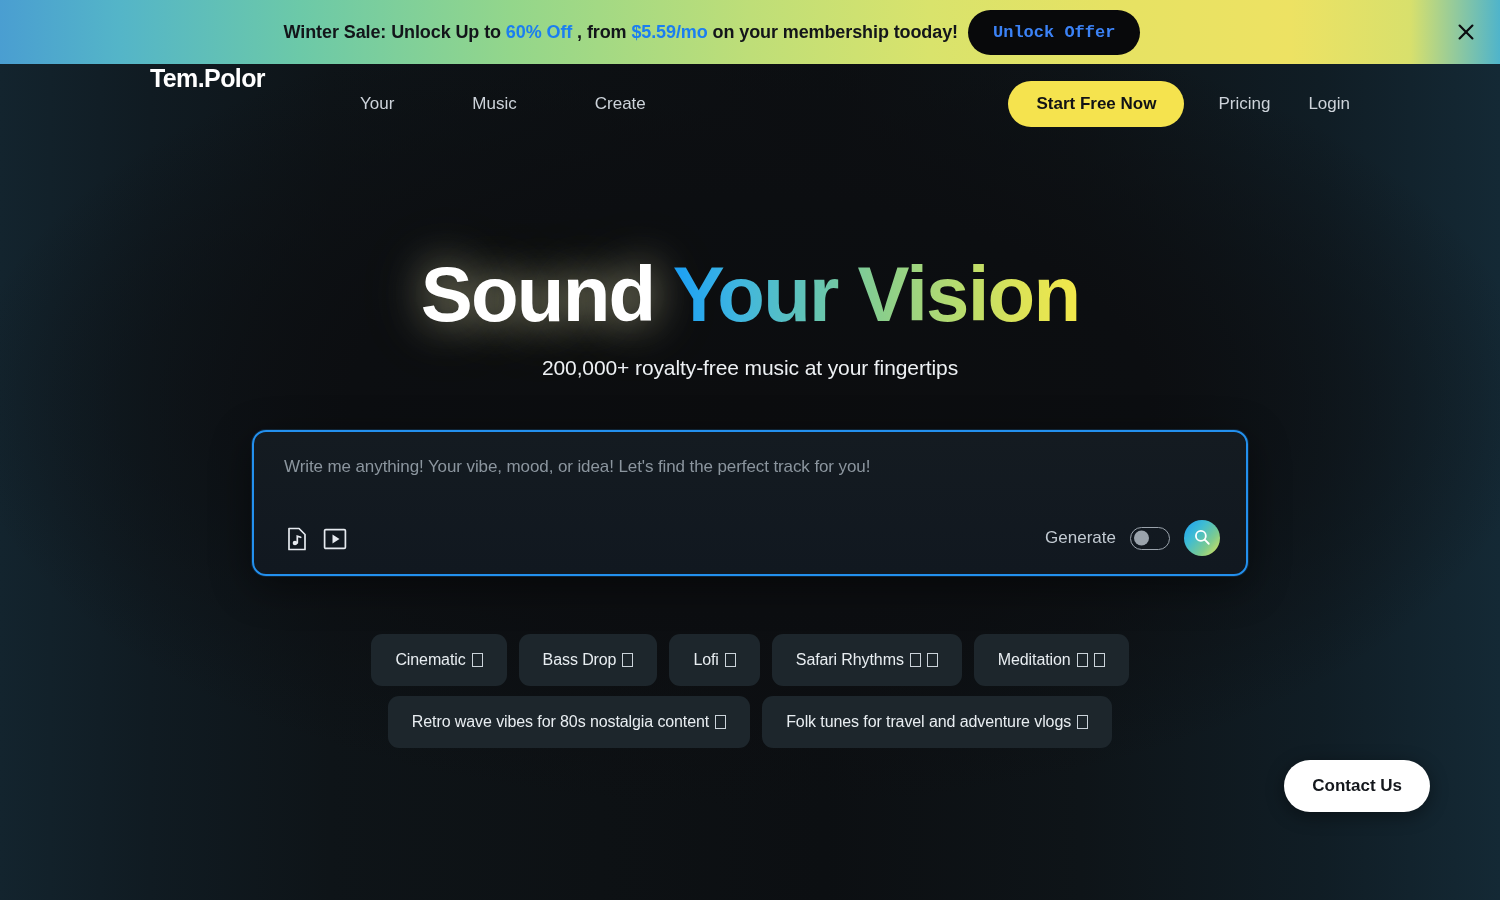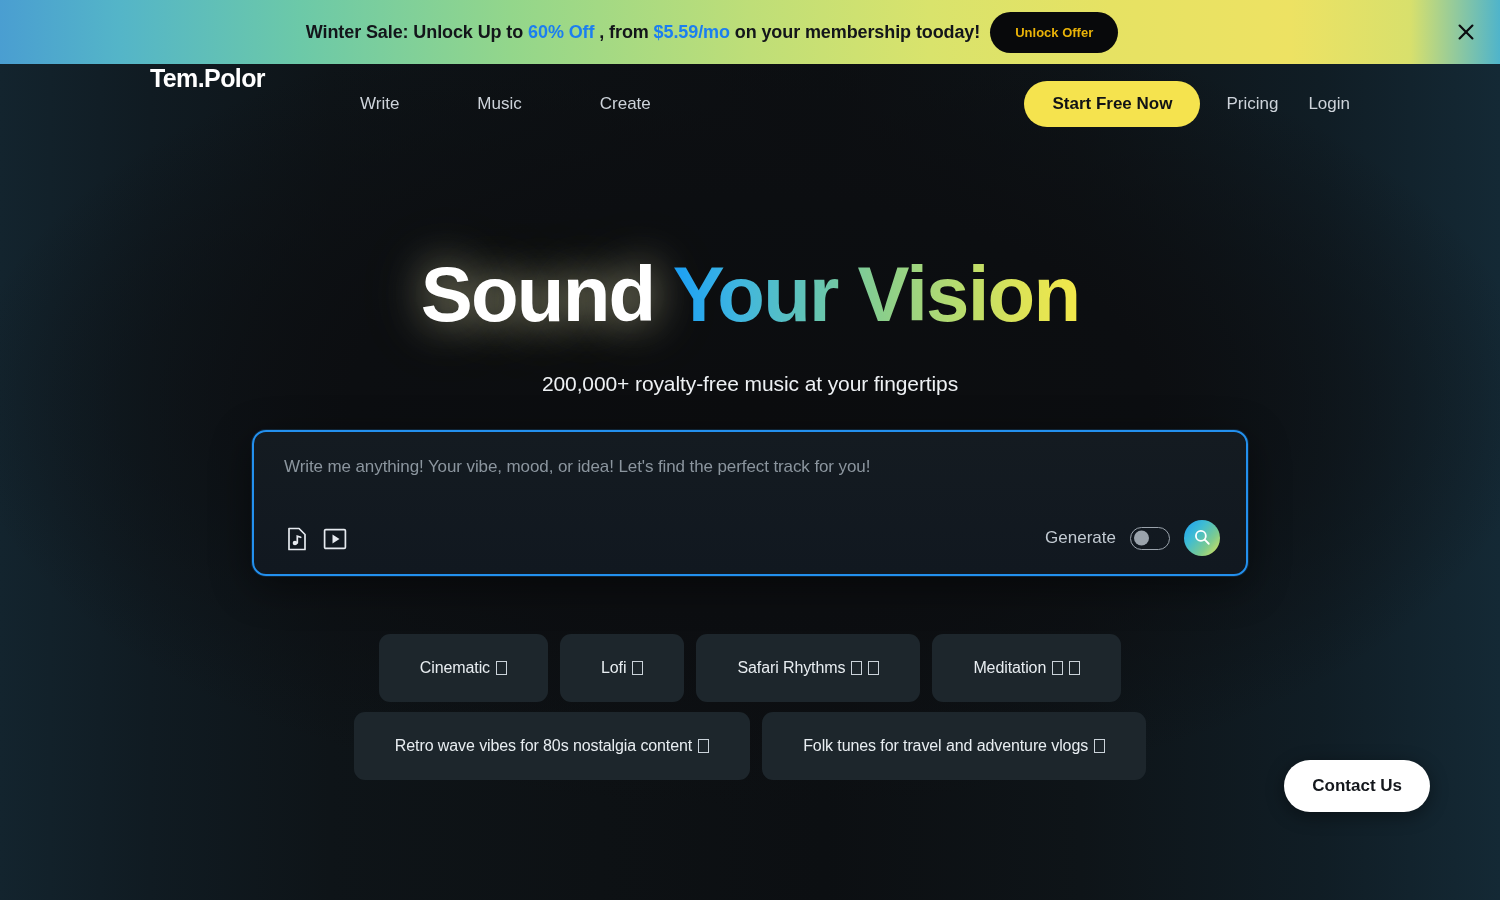--- a/index.html
+++ b/index.html
@@ -43,26 +43,26 @@
   .promo-text {
     font-size:18px;
     font-weight:600;
     color:#13151a;
     letter-spacing:-0.1px;
     white-space:nowrap;
   }
   .promo-hl { color:#1b7ef0; font-weight:800; }
   .promo-btn {
     background:#08090b;
-    color:#eab308;
+    color:#3b82f6;
     border:none;
     border-radius:28px;
     padding:13px 25px;
-    font-family:Liberation Sans, sans-serif;
-    font-size:13px;
+    font-family:Liberation Mono, monospace;
+    font-size:17px;
     font-weight:700;
     cursor:pointer;
     white-space:nowrap;
   }
   .promo-close {
     position:absolute;
     right:16px; top:50%;
     transform:translateY(-50%);
     width:36px; height:36px;
     display:flex; align-items:center; justify-content:center;
@@ -99,21 +99,21 @@
     padding:8px 0;
     margin-right:78px;
     cursor:pointer;
     white-space:nowrap;
   }
   .nav-link:last-child { margin-right:0; }
   .nav-right {
     margin-left:auto;
     display:flex;
     align-items:center;
-    gap:0;
+    gap:8px;
   }
   .cta-btn {
     background:#f5e34e;
     color:#101216;
     border:none;
     border-radius:24px;
     padding:13px 28px;
     font-family:"Liberation Sans", sans-serif;
     font-size:17px;
     font-weight:700;
@@ -142,21 +142,21 @@
     text-shadow:0 0 38px rgba(245,240,190,0.55), 0 0 70px rgba(230,230,170,0.28);
   }
   .hl-grad {
     background:linear-gradient(90deg, #1b9ff5 0%, #3fb6e0 16%, #63c4b4 34%, #8ccf8a 52%, #b6db6f 70%, #dde356 86%, #f3e84a 100%);
     -webkit-background-clip:text;
     background-clip:text;
     -webkit-text-fill-color:transparent;
     color:transparent;
   }
   .subhead {
-    margin-top:36px;
+    margin-top:20px;
     font-size:21px;
     color:#eef1f4;
     font-weight:400;
     letter-spacing:-0.1px;
   }
 
   
   .searchbox {
     position:absolute;
     left:252px; top:430px;
@@ -237,22 +237,22 @@
   .pill-row {
     display:flex;
     justify-content:center;
     gap:12px;
   }
   .pill {
     background:#1d262c;
     color:#e8edf1;
     border:none;
     border-radius:11px;
-    padding:0 41px;
-    height:68px;
+    padding:0 24px;
+    height:52px;
     display:flex;
     align-items:center;
     font-family:"Liberation Sans", sans-serif;
     font-size:16px;
     font-weight:400;
     letter-spacing:-0.1px;
     cursor:pointer;
     white-space:nowrap;
   }
   .tofu {
@@ -295,21 +295,21 @@
       <svg width="22" height="22" viewBox="0 0 24 24" fill="none" stroke="currentColor" stroke-width="2.4" stroke-linecap="round">
         <line x1="5" y1="5" x2="19" y2="19"></line>
           <line x1="19" y1="5" x2="5" y2="19"></line>
       </svg>
     </div>
   </div>
 
   <nav class="nav">
     <div class="logo">Tem.Polor</div>
     <div class="nav-links">
-      <div class="nav-link">Write</div>
+      <div class="nav-link">Your</div>
       <div class="nav-link">Music</div>
       <div class="nav-link">Create</div>
     </div>
     <div class="nav-right">
       <button class="cta-btn">Start Free Now</button>
       <div class="nav-link">Pricing</div>
       <div class="nav-link">Login</div>
     </div>
   </nav>
 
@@ -354,20 +354,24 @@
     </div>
   </div>
 
   <div class="pills">
     <div class="pill-row">
       <button class="pill">
           <span>Cinematic</span>
           <i class="tofu"></i>
         </button>
       <button class="pill">
+          <span>Bass Drop</span>
+          <i class="tofu"></i>
+        </button>
+      <button class="pill">
           <span>Lofi</span>
           <i class="tofu"></i>
         </button>
       <button class="pill">
           <span>Safari Rhythms</span>
           <i class="tofu"></i>
           <i class="tofu"></i>
         </button>
       <button class="pill">
           <span>Meditation</span>

